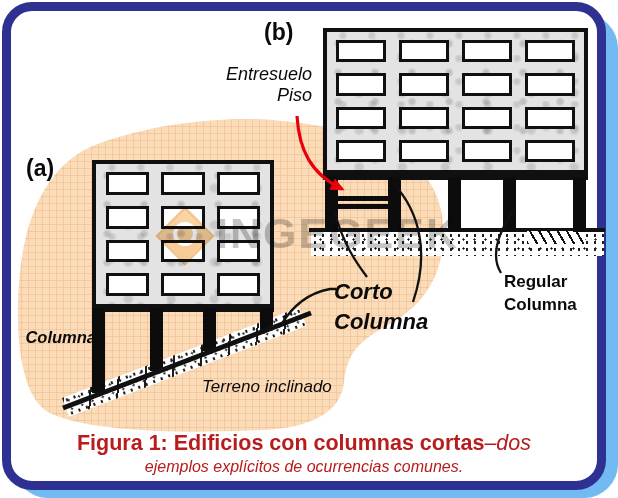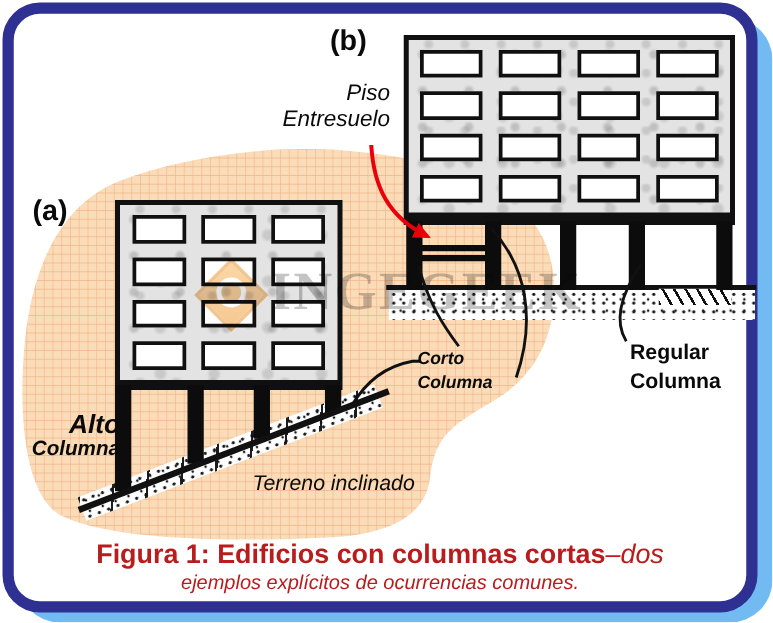--- a/index.html
+++ b/index.html
@@ -56,36 +56,36 @@
   
   #watermark{left:158px;top:202px;height:62px;z-index:4;display:flex;align-items:center;
      opacity:.5;mix-blend-mode:multiply;pointer-events:none;}
   .wm-diamond{position:relative;width:48px;height:48px;margin-right:10px;flex:none;}
   .wm-d-outer{position:absolute;left:6px;top:6px;width:36px;height:36px;
      transform:rotate(45deg);background:linear-gradient(135deg,#F6AE4E,#EE9226);
      border:3px solid #E88B1F;}
   .wm-d-ring{position:absolute;left:15px;top:13px;width:16px;height:16px;border-radius:50%;
      border:4px solid #fff;}
   .wm-text{font-weight:700;font-size:43px;letter-spacing:2px;color:#8a8a8a;
-     font-family:Liberation Serif, serif;}
+     font-family:Liberation Sans, sans-serif;}
 
   
   #line-svg{position:absolute;left:0;top:0;z-index:5;pointer-events:none;}
 
   
   .lbl{z-index:6;color:#0a0a0a;line-height:1.05;}
   .panel-label{font-weight:800;font-size:23px;}
   #label-b{left:264px;top:20px;}
   #label-a{left:26px;top:156px;}
   #entresuelo{left:198px;top:64px;width:114px;text-align:right;font-style:italic;
      font-size:18px;line-height:1.15;}
   #alto{left:12px;top:329px;width:84px;text-align:right;font-style:italic;font-weight:700;}
   #alto .l1{font-size:21px;}
   #alto .l2{font-size:16.5px;}
-  #corto{left:334px;top:277px;font-style:italic;font-weight:700;font-size:14px;line-height:1.35;}
+  #corto{left:334px;top:277px;font-style:italic;font-weight:700;font-size:22px;line-height:1.35;}
   #regular{left:504px;top:271px;font-weight:700;font-size:17px;line-height:1.35;}
   #terreno{left:202px;top:378px;font-style:italic;font-size:17px;}
 
   
   #caption{left:2px;top:431px;width:604px;text-align:center;z-index:6;color:#b91c1c;
      line-height:1.2;}
   #caption .c1{font-size:21.5px;font-weight:700;}
   #caption .c1 .it{font-weight:400;font-style:italic;}
   #caption .c2{font-size:16px;font-style:italic;}
 </style>
@@ -188,26 +188,25 @@
 
     <path d="M 513,211 C 497,235 491,257 501,273" stroke="#111" stroke-width="2.3" fill="none"></path>
 
     <path d="M 297,116 C 299,150 311,174 342,189" stroke="#E8000B" stroke-width="3.2" fill="none" marker-end="url(#ra)"></path>
   </svg>
 
   <div class="abs lbl panel-label" id="label-b">(b)</div>
   <div class="abs lbl panel-label" id="label-a">(a)</div>
 
   <div class="abs lbl" id="entresuelo">
+    <div>Entresuelo</div>
     <div>Piso</div>
-    <div>Entresuelo</div>
   </div>
 
   <div class="abs lbl" id="alto">
-    <div class="l1">Alto</div>
     <div class="l2">Columna</div>
   </div>
 
   <div class="abs lbl" id="corto">
     <div>Corto</div>
     <div>Columna</div>
   </div>
 
   <div class="abs lbl" id="regular">
     <div>Regular</div>

